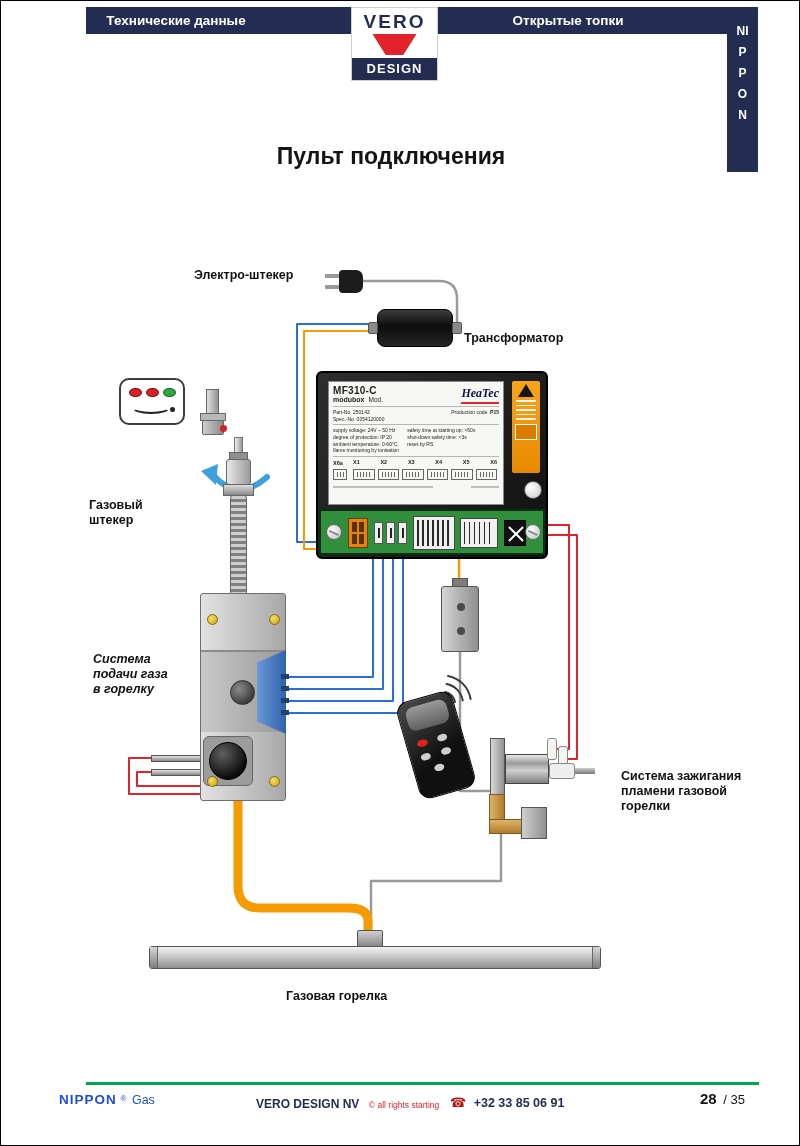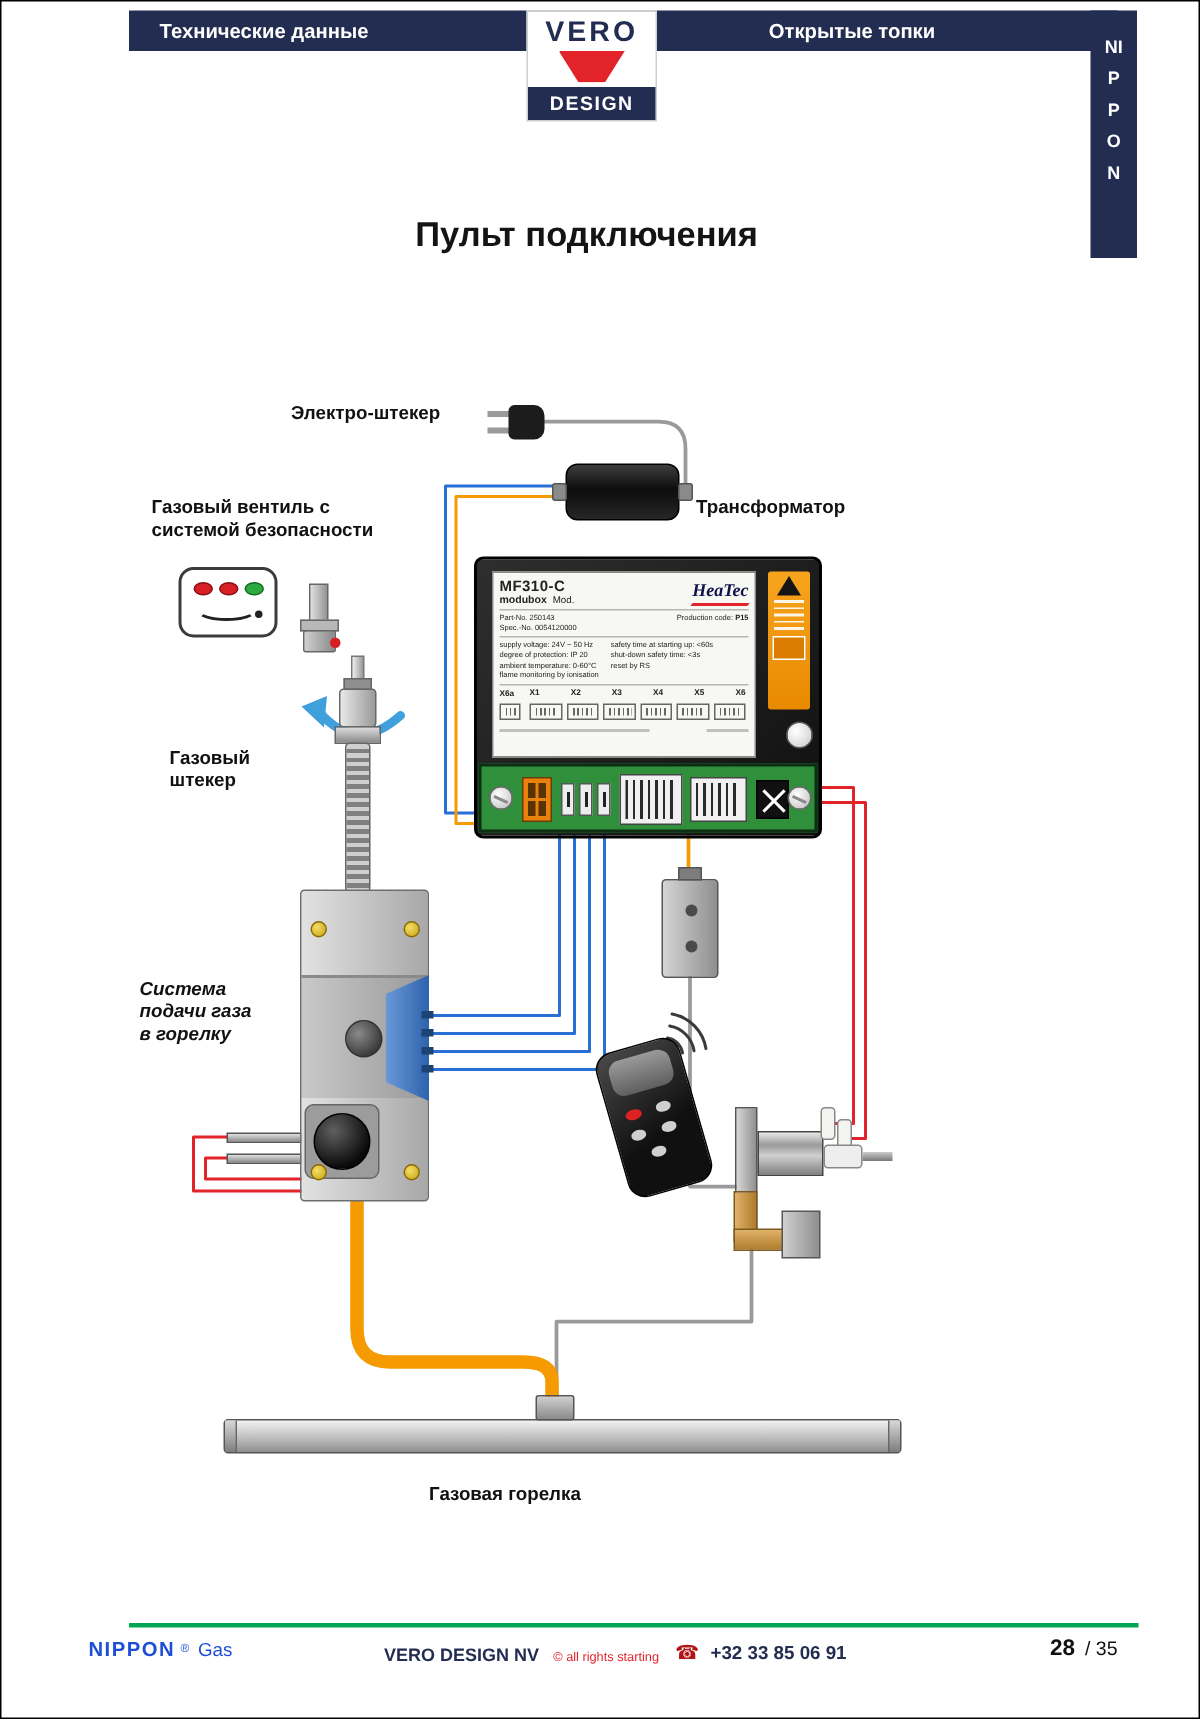--- a/index.html
+++ b/index.html
@@ -19,21 +19,21 @@
   #nippon-bar{position:absolute;left:726px;top:6px;width:31px;height:165px;background:var(--navy);}
   #nippon-letters{width:12px;margin:14px auto 0;color:#fff;font-weight:bold;font-size:12px;line-height:21px;word-break:break-all;text-align:center;}
 
   #page-title{position:absolute;left:0;top:142px;width:780px;text-align:center;font-size:23px;font-weight:bold;color:#141414;}
 
   
   .lbl{position:absolute;font-weight:bold;font-size:12.5px;line-height:15px;color:#111;white-space:pre-line;}
   #lbl-plug{left:193px;top:267px;}
   #lbl-transformer{left:463px;top:330px;}
   #lbl-valve{left:100px;top:330px;}
-  #lbl-gasplug{left:112px;top:497px;}
+  #lbl-gasplug{left:88px;top:497px;}
   #lbl-supply{left:92px;top:651px;font-style:italic;}
   #lbl-remote{left:340px;top:789px;}
   #lbl-ignition{left:620px;top:768px;}
   #lbl-burner{left:285px;top:988px;width:180px;text-align:left;white-space:nowrap;}
 
   
   #wires{position:absolute;left:0;top:0;width:800px;height:1146px;pointer-events:none;}
 
   
   #plug-body{position:absolute;left:338px;top:269px;width:24px;height:23px;background:#1c1c1c;border-radius:4px 7px 7px 4px;}
@@ -59,21 +59,21 @@
   
   #gp-pin{position:absolute;left:233px;top:436px;width:9px;height:17px;background:linear-gradient(90deg,#eee,#999);border:1px solid #777;}
   #gp-collar{position:absolute;left:228px;top:451px;width:19px;height:8px;background:#8f8f8f;border:1px solid #666;}
   #gp-body{position:absolute;left:225px;top:458px;width:25px;height:26px;background:linear-gradient(90deg,#e8e8e8,#9a9a9a);border:1px solid #666;border-radius:3px;}
   #gp-hex{position:absolute;left:222px;top:483px;width:31px;height:12px;background:linear-gradient(180deg,#ddd,#8a8a8a);border:1px solid #666;}
   #gp-hose{position:absolute;left:229px;top:494px;width:17px;height:100px;background:repeating-linear-gradient(180deg,#cfcfcf 0 3px,#808080 3px 6px);border:1px solid #666;border-radius:3px;}
 
   
   #heatec-box{position:absolute;left:315px;top:370px;width:232px;height:188px;background:linear-gradient(135deg,#2e2e2e,#101010);border:2px solid #000;border-radius:6px;}
   #ht-label{position:absolute;left:10px;top:8px;width:176px;height:124px;background:#f7f7f3;border:1px solid #8a8a8a;padding:3px 4px;font-size:5px;color:#222;}
-  #ht-row1{display:flex;justify-content:space-between;align-items:center;}
+  #ht-row1{display:flex;justify-content:space-between;align-items:flex-start;}
   #ht-model{font-size:10px;font-weight:bold;letter-spacing:.3px;}
   #ht-series{font-size:7px;font-weight:bold;}
   #ht-mod{font-size:6.5px;margin-left:4px;}
   #ht-brand-wrap{text-align:right;padding-top:1px;}
   #ht-brand{font-family:"Liberation Serif",serif;font-style:italic;font-weight:bold;font-size:12px;color:#10104a;}
   #ht-brand-line{height:2px;width:38px;background:var(--red);transform:skewX(-35deg);margin:1px 0 0 auto;}
   .ht-div{height:1px;background:#b5b5b5;margin:2px 0;}
   #ht-row2{display:flex;justify-content:space-between;font-size:5px;line-height:6.5px;}
   #ht-row3{display:flex;gap:8px;font-size:5px;line-height:6.8px;margin-top:1px;}
   .pre{white-space:pre-line;}
@@ -379,27 +379,28 @@
   <div id="ign-tip"></div>
   <div id="ign-elbow-v"></div>
   <div id="ign-elbow-h"></div>
   <div id="ign-block"></div>
 
   <div id="burner"></div>
   <div id="burner-conn"></div>
 
   <div id="lbl-plug" class="lbl">Электро-штекер</div>
   <div id="lbl-transformer" class="lbl">Трансформатор</div>
-  <div id="lbl-valve" class="lbl">Газовый вентиль с
-системой безопасности</div>
   <div id="lbl-gasplug" class="lbl">Газовый
 штекер</div>
   <div id="lbl-supply" class="lbl">Система
 подачи газа
 в горелку</div>
+  <div id="lbl-ignition" class="lbl">Система зажигания
+пламени газовой
+горелки</div>
   <div id="lbl-burner" class="lbl">Газовая горелка</div>
 
   <div id="footer-line"></div>
   <div id="footer-left">
     <span id="f-brand">NIPPON</span>
     <span id="f-reg">®</span>
     <span id="f-gas">Gas</span>
   </div>
   <div id="footer-center">
     <span id="f-company">VERO DESIGN NV</span>

